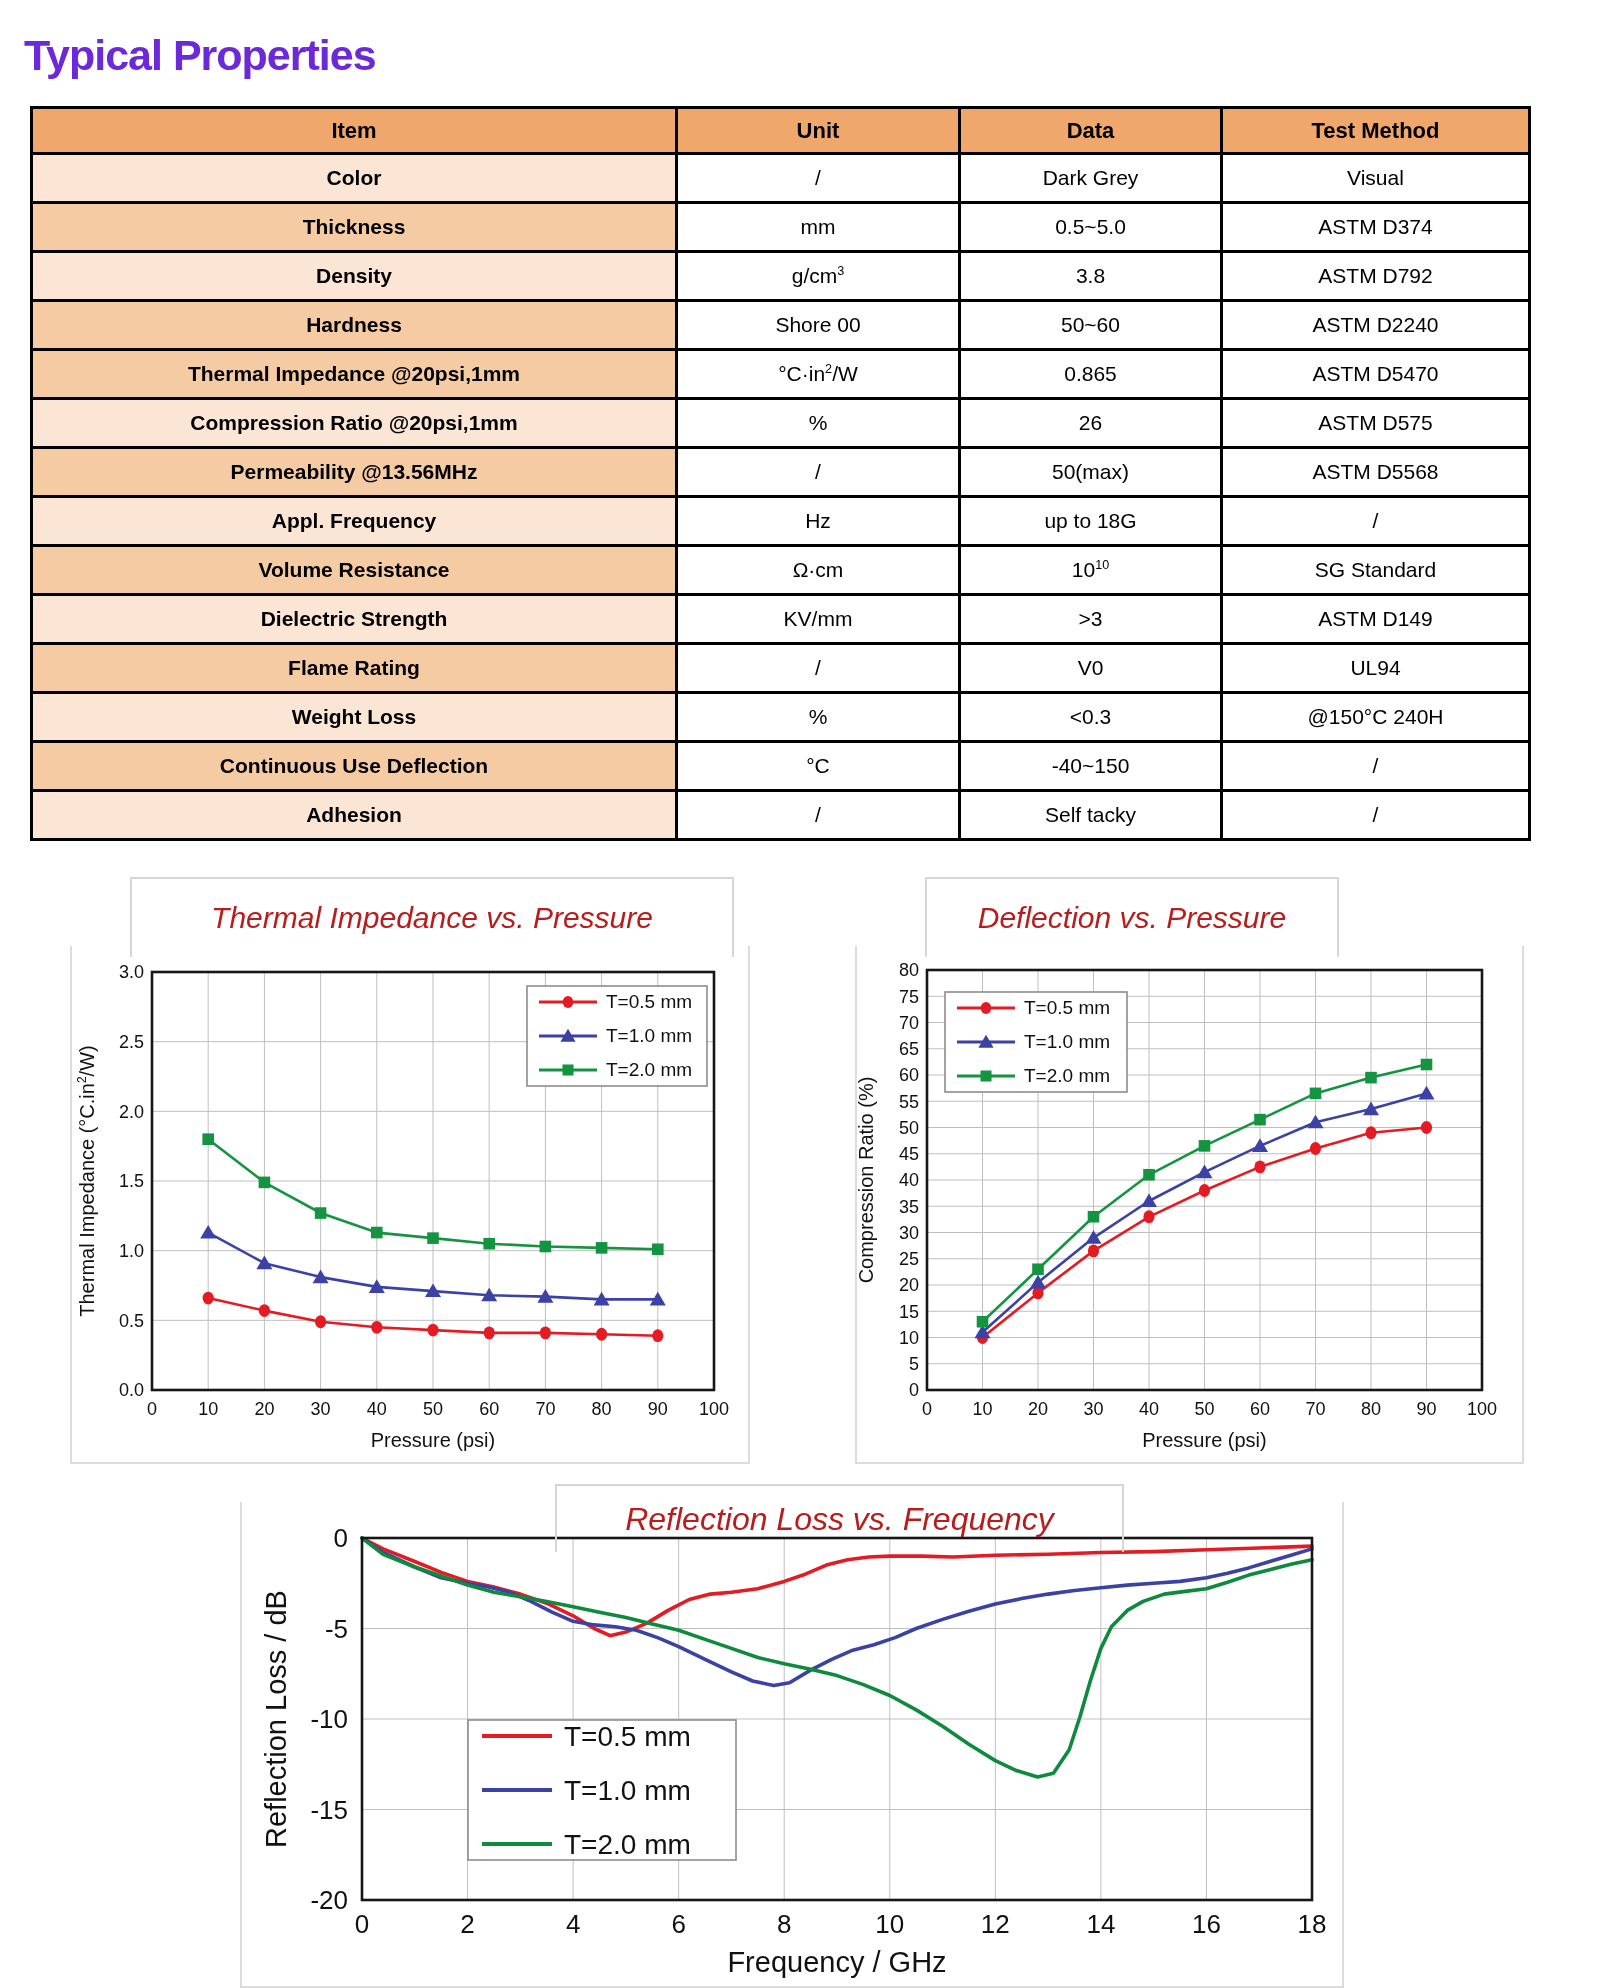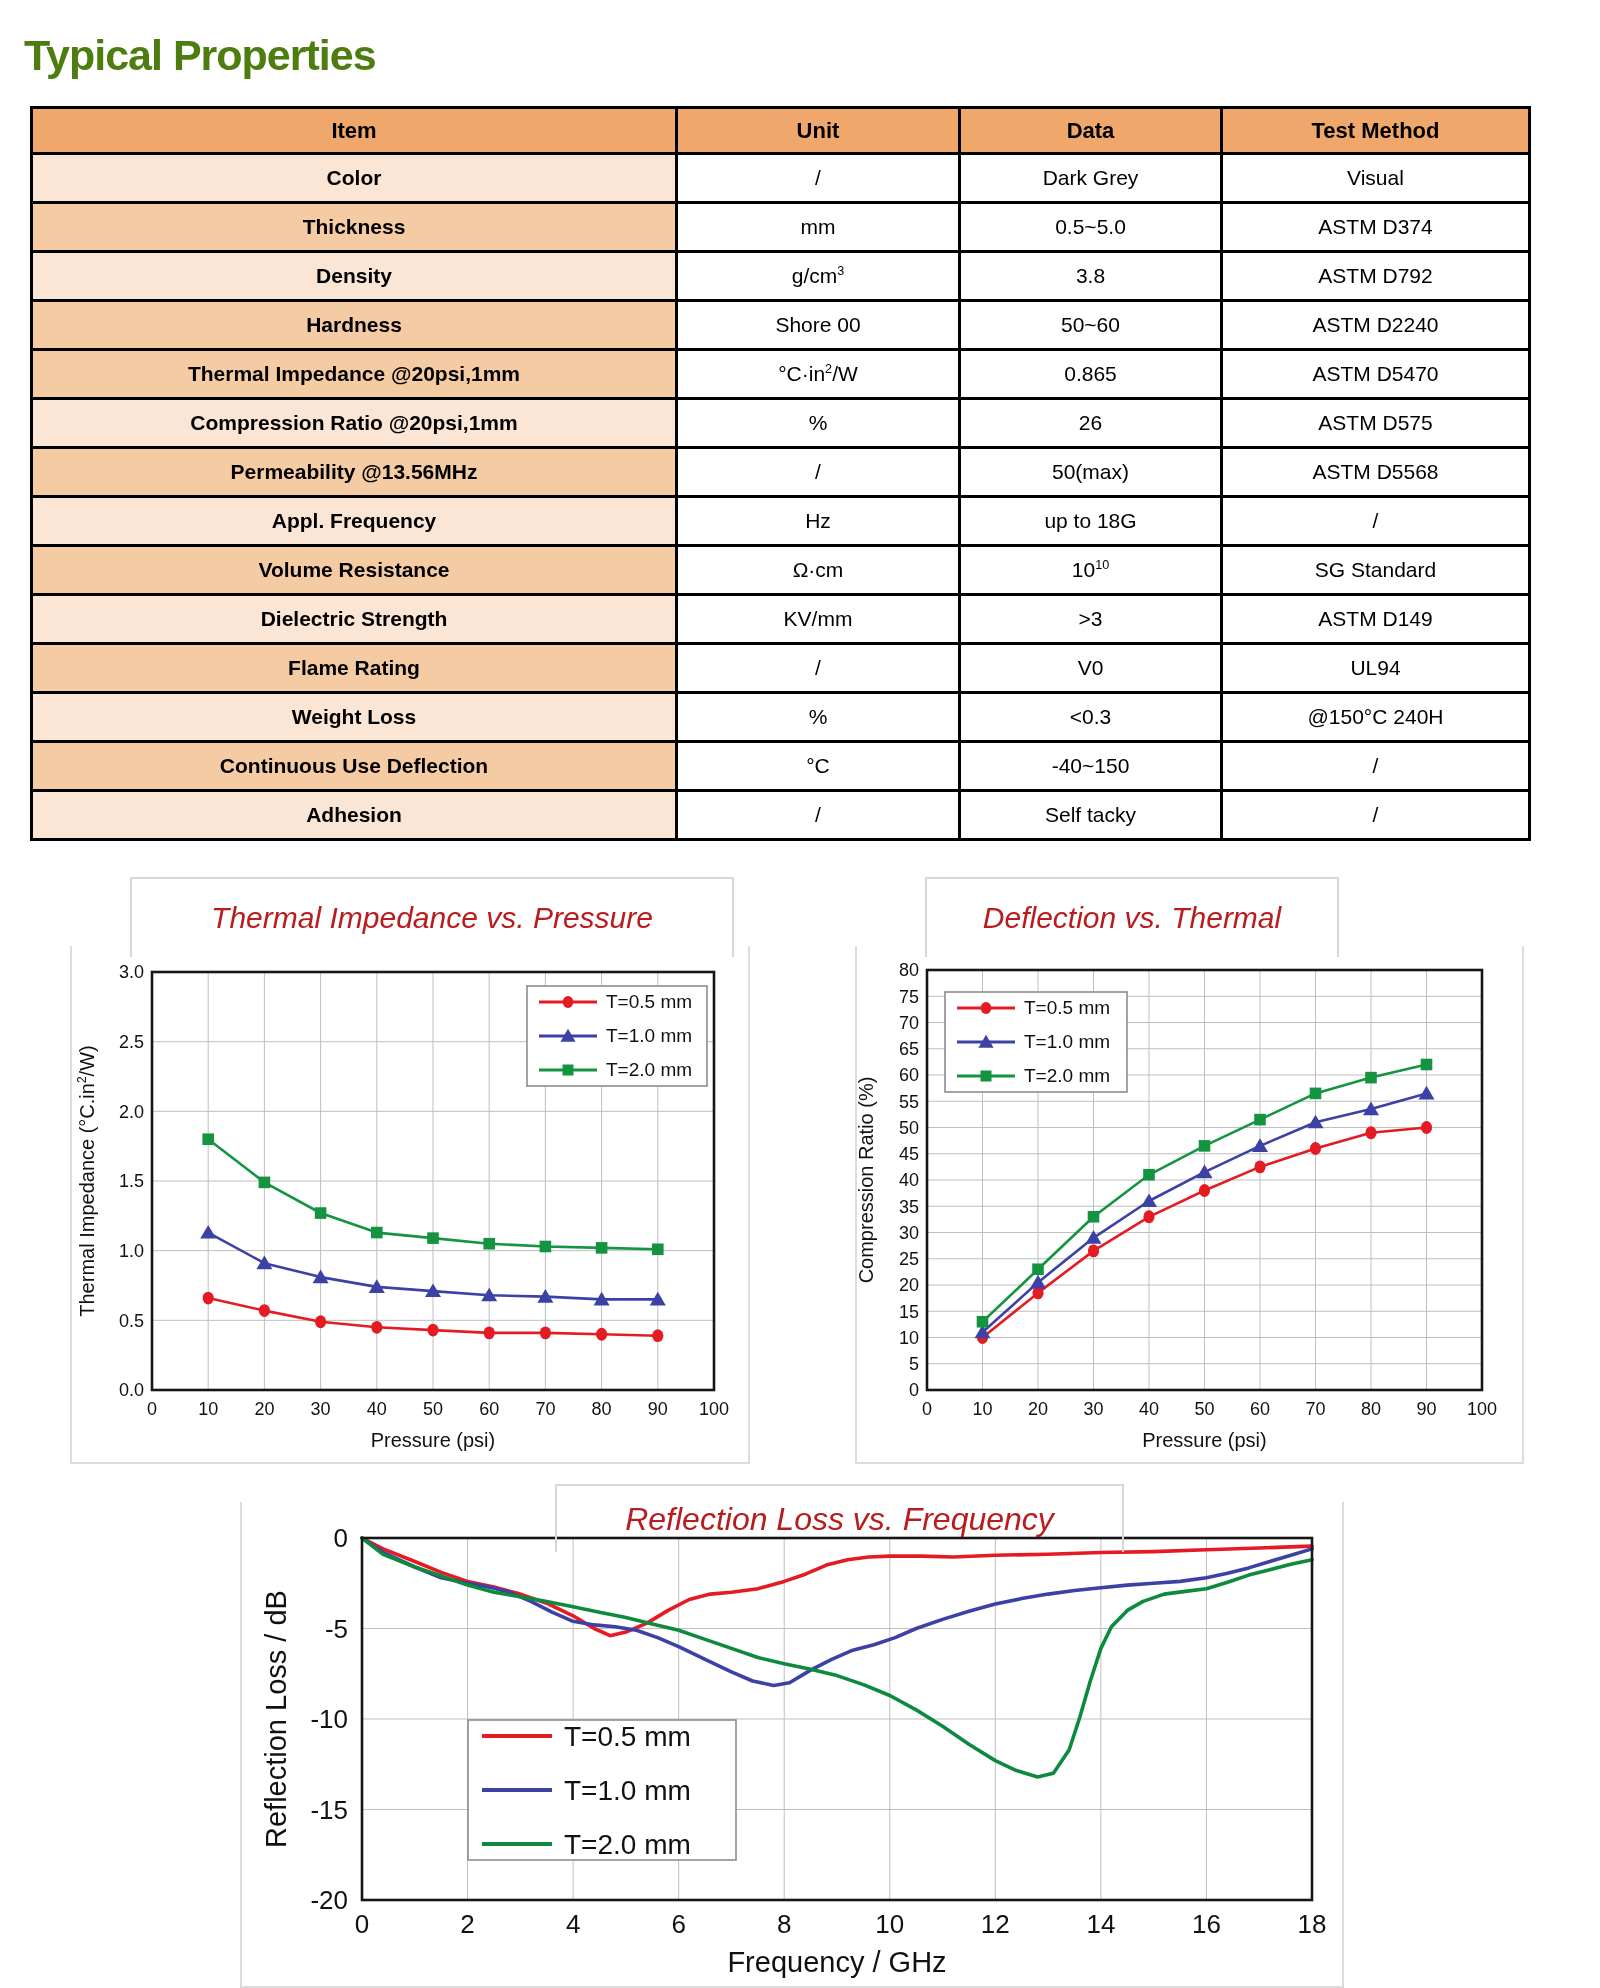--- a/index.html
+++ b/index.html
@@ -1,19 +1,19 @@
 <!DOCTYPE html>
 <html><head>
 <meta charset="utf-8">
 <style>
   html,body{margin:0;padding:0;}
   body{width:1600px;height:1988px;position:relative;background:#fff;
        font-family:"Liberation Sans",sans-serif;color:#000;overflow:hidden;}
   .page-title{position:absolute;left:24px;top:2px;font-size:43px;font-weight:bold;
-              color:#4d7c0f;letter-spacing:-1px;}
+              color:#6d28d9;letter-spacing:-1px;}
   table.props{position:absolute;left:30px;top:106px;width:1498px;
               border-collapse:collapse;table-layout:fixed;border-radius:6px;}
   table.props th,table.props td{border:3px solid #000;text-align:center;
               vertical-align:middle;padding:0 4px;overflow:hidden;}
   table.props thead tr{height:46px;}
   table.props tbody tr{height:49px;}
   table.props th{background:#EFA76B;font-size:22px;font-weight:bold;}
   table.props td{font-size:21px;background:#fff;}
   table.props td.item{font-weight:bold;}
   tr.alt-a td.item{background:#FBE5D5;}
@@ -218,21 +218,21 @@
         <line x1="467" y1="90" x2="525" y2="90" stroke="#3b41a5" stroke-width="3"></line>
         <path d="M 496 82.78 L 488.4 95.7 L 503.6 95.7 Z" fill="#3b41a5"></path>
         <text x="534" y="96.46000000000001" font-size="19">T=1.0 mm</text>
         <line x1="467" y1="124" x2="525" y2="124" stroke="#149441" stroke-width="3"></line>
         <rect x="490.49" y="118.49" width="11.02" height="11.02" fill="#149441"></rect>
         <text x="534" y="130.46" font-size="19">T=2.0 mm</text>
       </g>
     </svg>
 </div>
 
-<div class="titlebox small" style="left:925px;top:877px;width:410px;height:78px;">Deflection vs. Thermal</div>
+<div class="titlebox small" style="left:925px;top:877px;width:410px;height:78px;">Deflection vs. Pressure</div>
 <div class="plotbox" style="left:855px;top:946px;width:665px;height:516px;">
   <svg id="deflection-svg" width="661" height="512" viewBox="0 0 661 512">
       <g>
         <line x1="125.5" y1="24" x2="125.5" y2="444" stroke="#bfbfbf" stroke-width="1"></line>
         <line x1="181" y1="24" x2="181" y2="444" stroke="#bfbfbf" stroke-width="1"></line>
         <line x1="236.5" y1="24" x2="236.5" y2="444" stroke="#bfbfbf" stroke-width="1"></line>
         <line x1="292" y1="24" x2="292" y2="444" stroke="#bfbfbf" stroke-width="1"></line>
         <line x1="347.5" y1="24" x2="347.5" y2="444" stroke="#bfbfbf" stroke-width="1"></line>
         <line x1="403" y1="24" x2="403" y2="444" stroke="#bfbfbf" stroke-width="1"></line>
         <line x1="458.5" y1="24" x2="458.5" y2="444" stroke="#bfbfbf" stroke-width="1"></line>

